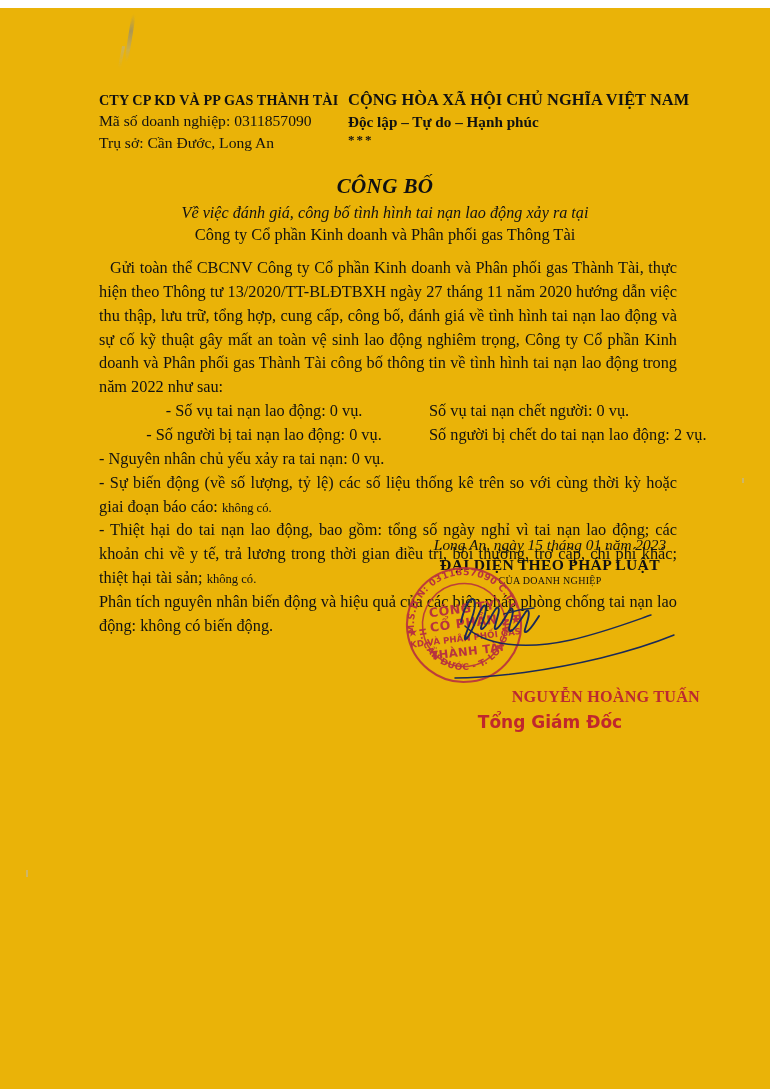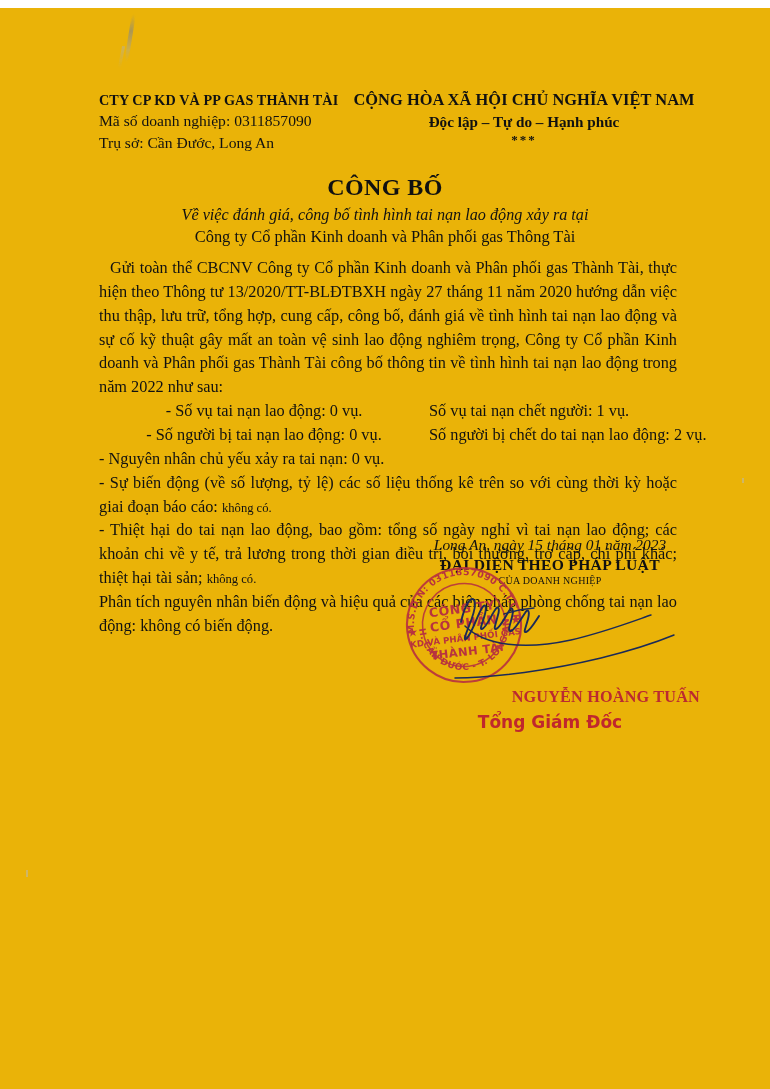--- a/index.html
+++ b/index.html
@@ -67,21 +67,21 @@
     font-weight: bold;
     font-size: 14.2px;
     letter-spacing: 0.1px;
     white-space: nowrap;
   }
   .hdr-left .ln {
     font-size: 15.6px;
   }
   .hdr-right {
     flex: 1;
-    text-align: center;
+    text-align: left;
     margin-left: -6px;
     padding-right: 70px;
   }
   .hdr-right .nation {
     font-weight: bold;
     font-size: 16.4px;
     letter-spacing: 0.05px;
     white-space: nowrap;
   }
   .hdr-right .motto {
@@ -98,22 +98,23 @@
 
   
   .title-block {
     position: absolute;
     left: 0; right: 0;
     top: 166px;
     text-align: center;
   }
   .title-main {
     font-weight: bold;
-    font-size: 24px;
+    font-size: 21px;
     letter-spacing: 0.4px;
+    font-style: italic;
   }
   .title-sub1 {
     font-style: italic;
     font-size: 16.2px;
     margin-top: 5px;
   }
   .title-sub2 {
     font-size: 16.4px;
     margin-top: 2px;
   }
@@ -252,21 +253,21 @@
     <div class="title-main">CÔNG BỐ</div>
     <div class="title-sub1">Về việc đánh giá, công bố tình hình tai  nạn lao động xảy ra tại</div>
     <div class="title-sub2">Công ty Cổ phần Kinh doanh và Phân phối gas Thông Tài</div>
   </div>
 
   <div class="body-block">
 
     <div class="para indent">Gửi toàn thể CBCNV Công ty Cổ phần Kinh doanh và Phân phối gas Thành Tài, thực hiện theo Thông tư 13/2020/TT-BLĐTBXH ngày 27 tháng 11 năm 2020 hướng dẫn việc thu thập, lưu trữ, tổng hợp, cung cấp, công bố, đánh giá về tình hình tai nạn lao động và sự cố kỹ thuật gây mất an toàn vệ sinh lao động nghiêm trọng, Công ty Cổ phần Kinh doanh và Phân phối gas Thành Tài công bố thông tin về tình hình tai nạn lao động trong năm 2022 như sau:</div>
 
     <div class="two-col">
-      <span class="col-a">- Số vụ tai nạn  lao động: 0 vụ.</span><span class="col-b">Số vụ tai nạn chết người: 1 vụ.</span>
+      <span class="col-a">- Số vụ tai nạn  lao động: 0 vụ.</span><span class="col-b">Số vụ tai nạn chết người: 0 vụ.</span>
     </div>
 
     <div class="two-col">
       <span class="col-a">- Số người bị tai nạn lao động: 0 vụ.</span><span class="col-b">Số người bị chết do tai nạn lao động: 2 vụ.</span>
     </div>
 
     <div class="line-row">- Nguyên nhân chủ yếu xảy ra tai nạn: 0 vụ.</div>
 
     <div class="para"><span>- Sự biến động (về số lượng, tỷ lệ) các số liệu thống kê trên so với cùng thời kỳ hoặc giai đoạn báo cáo:</span> <span class="small-note">không có.</span></div>
 

